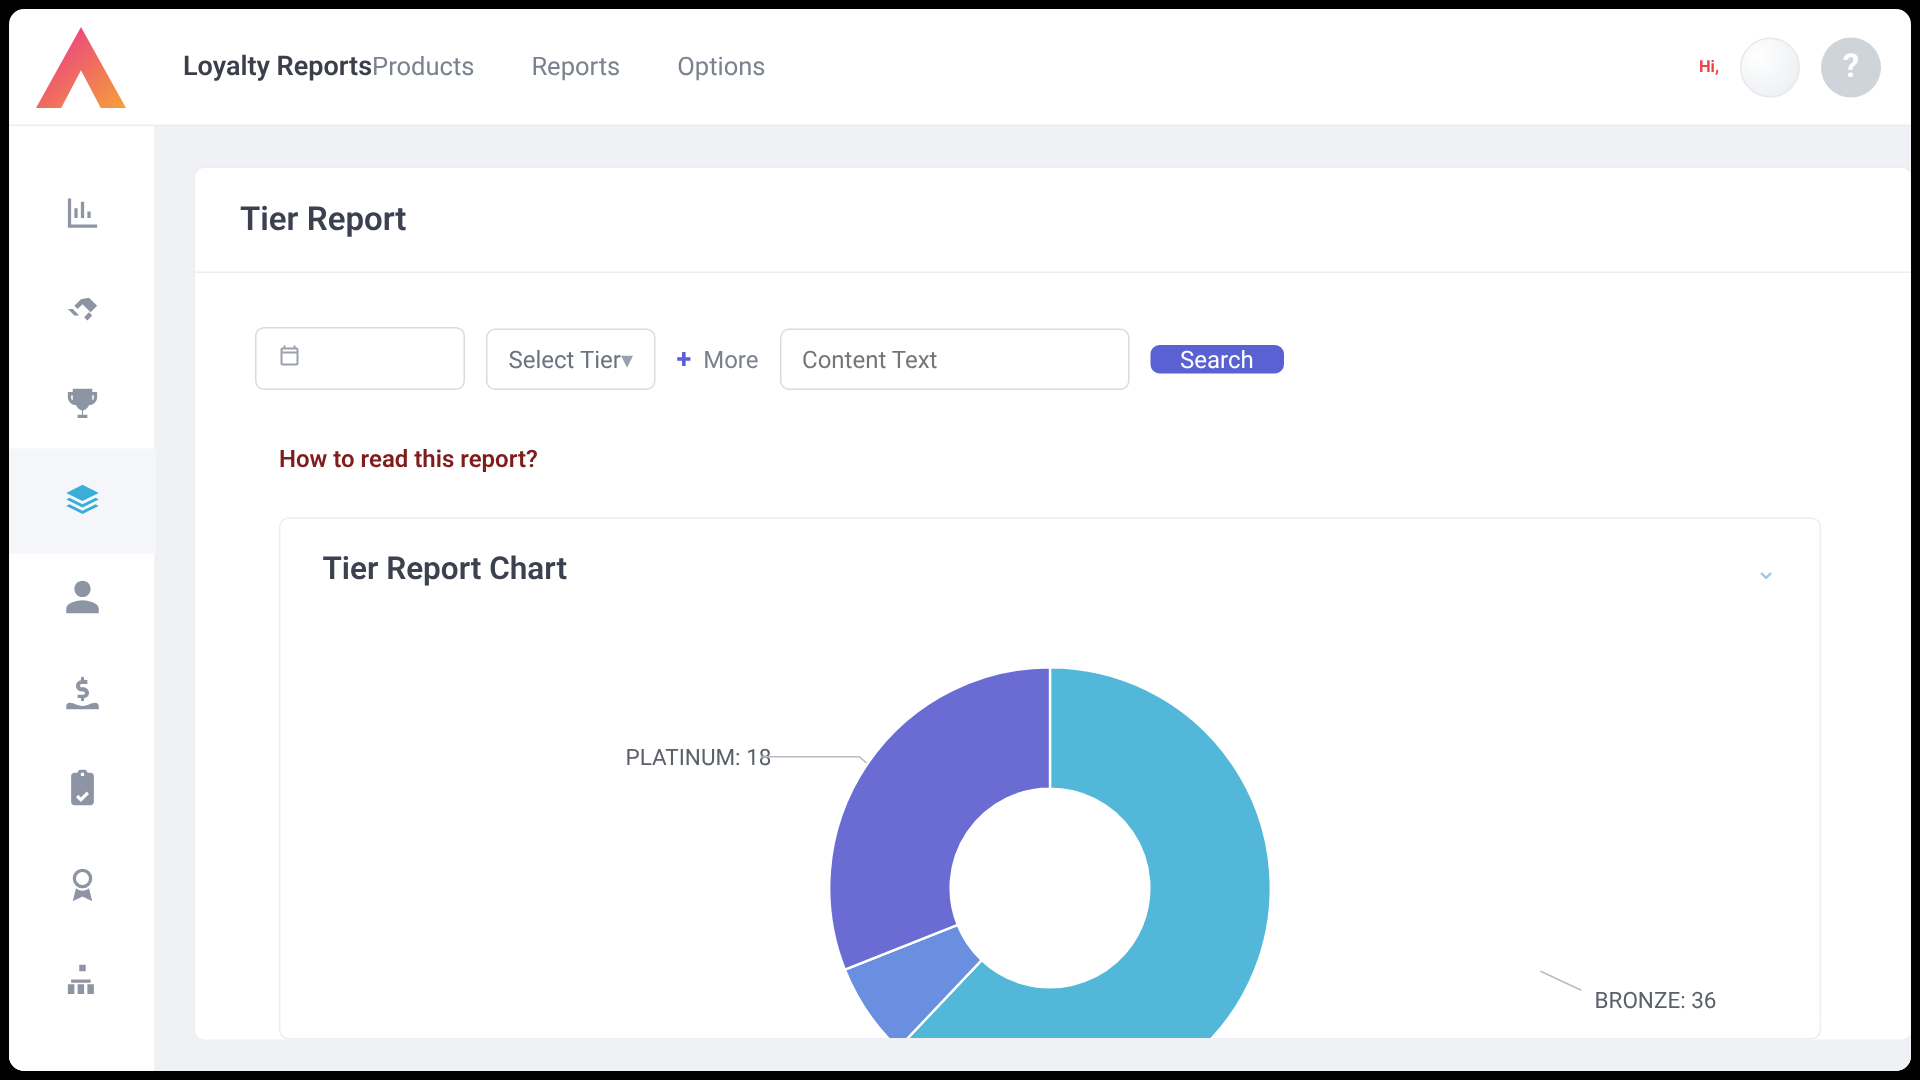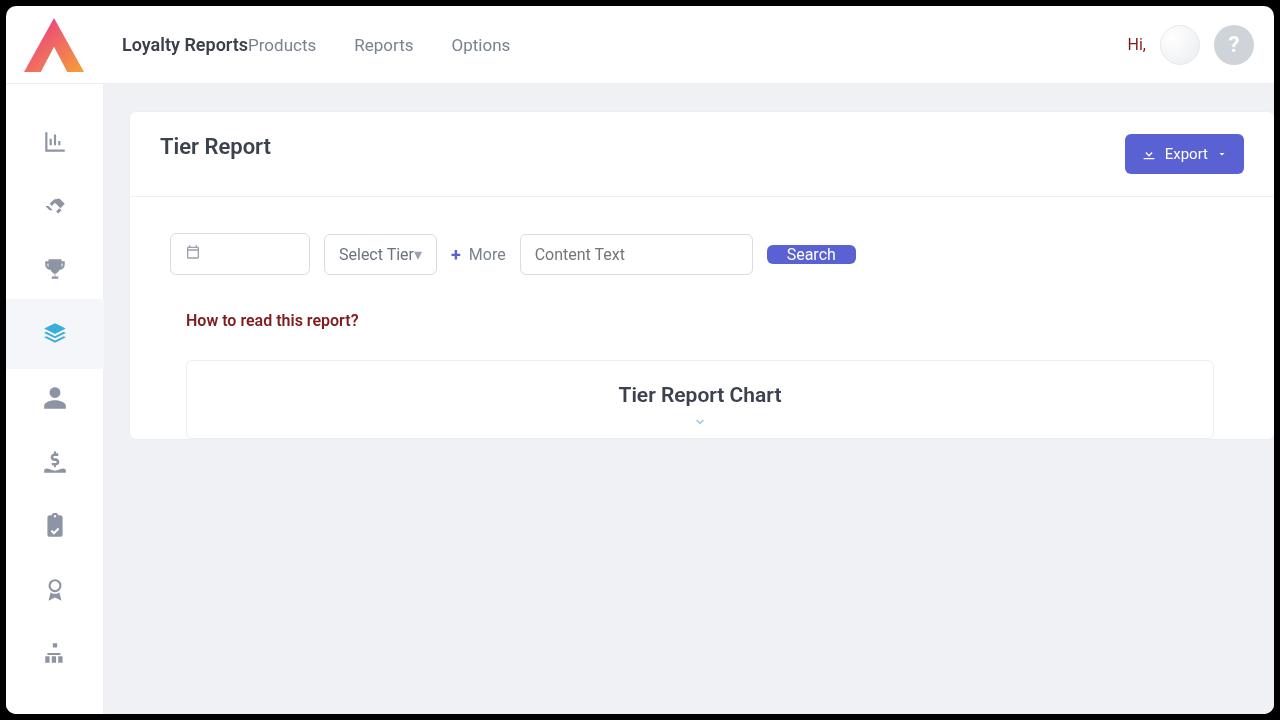--- a/index.html
+++ b/index.html
@@ -7,21 +7,21 @@
   .frame { position: absolute; top: 6px; left: 6px; right: 6px; bottom: 6px; background: #fff; border-radius: 10px; overflow: hidden; display: flex; flex-direction: column;}
   
   
   .topbar { height: 78px; display: flex; align-items: center; padding: 0 20px 0 8px; border-bottom: 1px solid #eceef2;}
   .logo { width: 80px; display:flex; justify-content:center;}
   .logo svg { width: 60px; height: 54px;}
   .page-title { font-size: 18px; font-weight: 600; color: #3b3f4a; margin-left: 28px;}
   .topnav { display:flex; gap: 38px; }
   .topnav a { color: #7a828f; font-size: 17px; text-decoration: none;}
   .top-right { margin-left: auto; display:flex; align-items:center; gap:14px;}
-  .greeting { color:#7f1d1d; font-size:16px; }
+  .greeting { color:#ef4444; font-size:11px;font-weight:bold; }
   .avatar { width:40px; height:40px; border-radius:50%; background: radial-gradient(circle at 30% 30%, #fff, #e9ecef); border:1px solid #e6e8ec;}
   .help { width:40px; height:40px; border-radius:50%; background:#cfd3da; color:#fff; display:flex; align-items:center; justify-content:center; font-size:22px; font-weight:700;}
   
   
   .body { flex:1; display:flex; overflow:hidden;}
   .sidebar { width: 98px; background:#fff; border-right:1px solid #eceef2; display:flex; flex-direction:column; align-items:center; padding-top: 45px; gap: 38px;}
   .sb-item { width:26px; height:26px; display:flex; align-items:center; justify-content:center; cursor:pointer; position:relative;}
   .sb-item svg { width:26px; height:26px; }
   .sb-item.active::before { content:""; position:absolute; left:-36px; top:-22px; bottom:-22px; width:98px; background:#f5f6f9;}
   .sb-item.active svg { position:relative; z-index:2;}
@@ -42,21 +42,21 @@
   .input-group .ico { color:#9aa0ad; font-size:16px;}
   .sel { color:#6c7380;}
   .more-link { display:flex; align-items:center; gap:8px; color:#7a828f; font-size:16px; cursor:pointer;}
   .more-link .plus { color:#5a62d3; font-weight:700; font-size:18px;}
   .search-btn { background:#5a62d3; color:#fff; border:none; border-radius:6px; padding: 0 20px; font-size:16px; cursor:pointer;}
   
   .howto { padding: 22px 0 22px 56px;}
   .howto a { color:#7f1d1d; font-weight:600; font-size:16px; text-decoration:none;}
   
   .chart-card { margin: 8px 60px 0 56px; border:1px solid #eceef2; border-radius:6px; background:#fff;}
-  .chart-head { display:flex; align-items:center; justify-content:space-between; padding: 22px 28px 10px 28px; flex-direction: column;}
+  .chart-head { display:flex; align-items:center; justify-content:space-between; padding: 22px 28px 10px 28px;}
   .chart-title { font-size:21px; font-weight:600; color:#3c4150;}
   .collapse-ico { color:#9ec7e1; font-size:18px;}
   .chart-body { display:flex; justify-content:center; padding: 30px 0 0 0; position:relative; height:290px; overflow:hidden;}
   
   .donut { position:relative; width:320px; height:320px;}
   .donut svg { width:320px; height:320px;}
   .chart-label { position:absolute; font-size:15px; color:#5b606b; white-space:nowrap;}
   .lbl-plat { left: 230px; top: 94px; text-align:right;}
   .lbl-bronze { left: 876px; top: 256px;}
   .leader { position:absolute; background:#b7bcc7;}
@@ -140,29 +140,20 @@
         <svg viewBox="0 0 24 24">
             <path class="sb-ico" d="M10 2h4v4h-4V2zm1 6v3H5v3H3v6h4v-6H5v-1h6v1H9v6h4v-6h-2v-1h6v1h-2v6h4v-6h-2v-3h-6V8h-2z"></path>
           </svg>
       </div>
     </div>
 
     <div class="main">
       <div class="card">
         <div class="card-head">
           <div class="card-title">Tier Report</div>
-          <button class="export-btn">
-            <svg viewBox="0 0 24 24">
-                <path d="M12 3v10l-4-4-1.4 1.4L12 16l5.4-5.6L16 9l-4 4V3h0zM4 18h16v2H4z"></path>
-              </svg>
-            <span>Export</span>
-            <svg viewBox="0 0 24 24" style="width:12px;height:12px">
-                <path d="M7 10l5 5 5-5z"></path>
-              </svg>
-          </button>
         </div>
 
         <div class="filters">
           <div class="input-group">
             <span class="ico">
               <svg width="16" height="16" viewBox="0 0 24 24" fill="#9aa0ad">
                   <path d="M19 4h-1V2h-2v2H8V2H6v2H5c-1.1 0-2 .9-2 2v14c0 1.1.9 2 2 2h14c1.1 0 2-.9 2-2V6c0-1.1-.9-2-2-2zm0 16H5V10h14v10zM5 8V6h14v2H5z"></path>
                 </svg>
             </span>
           </div>
@@ -182,18 +173,33 @@
 
         <div class="howto">
           <a href="#">How to read this report?</a>
         </div>
 
         <div class="chart-card">
           <div class="chart-head">
             <div class="chart-title">Tier Report Chart</div>
             <span class="collapse-ico">⌄</span>
           </div>
+          <div class="chart-body">
+            <div class="chart-label lbl-plat">PLATINUM: 18</div>
+            <div class="chart-label lbl-bronze">BRONZE: 36</div>
+
+            <div class="leader" style="left:320px; top:102px; width:66px; height:1px;"></div>
+            <div class="leader" style="left:386px; top:102px; width:1px; height:0px; transform: rotate(40deg); transform-origin: top left; height:1px; width:60px;"></div>
+            <div class="leader" style="left:840px; top:245px; width:30px; height:1px; transform: rotate(25deg); transform-origin: left;"></div>
+            <div class="donut">
+              <svg viewBox="0 0 200 200" id="donut-svg">
+                  <path d="M 100 8 A 92 92 0 1 1 36.73164978548505 166.79158525692804 L 71.52924240346827 130.05621336561762 A 41.4 41.4 0 1 0 100 58.6 Z" fill="#52b7d8" stroke="#fff" stroke-width="1"></path>
+                  <path d="M 36.73164978548505 166.79158525692804 A 92 92 0 0 1 14.534141776855165 134.0527102912721 L 61.540363799584824 115.32371963107244 A 41.4 41.4 0 0 0 71.52924240346827 130.05621336561762 Z" fill="#6b8fe0" stroke="#fff" stroke-width="1"></path>
+                  <path d="M 14.534141776855165 134.0527102912721 A 92 92 0 0 1 100.00000000000007 8 L 100.00000000000003 58.6 A 41.4 41.4 0 0 0 61.540363799584824 115.32371963107244 Z" fill="#6a6cd4" stroke="#fff" stroke-width="1"></path>
+                </svg>
+            </div>
+          </div>
         </div>
 
       </div>
     </div>
   </div>
 </div>
 
 </body></html>

